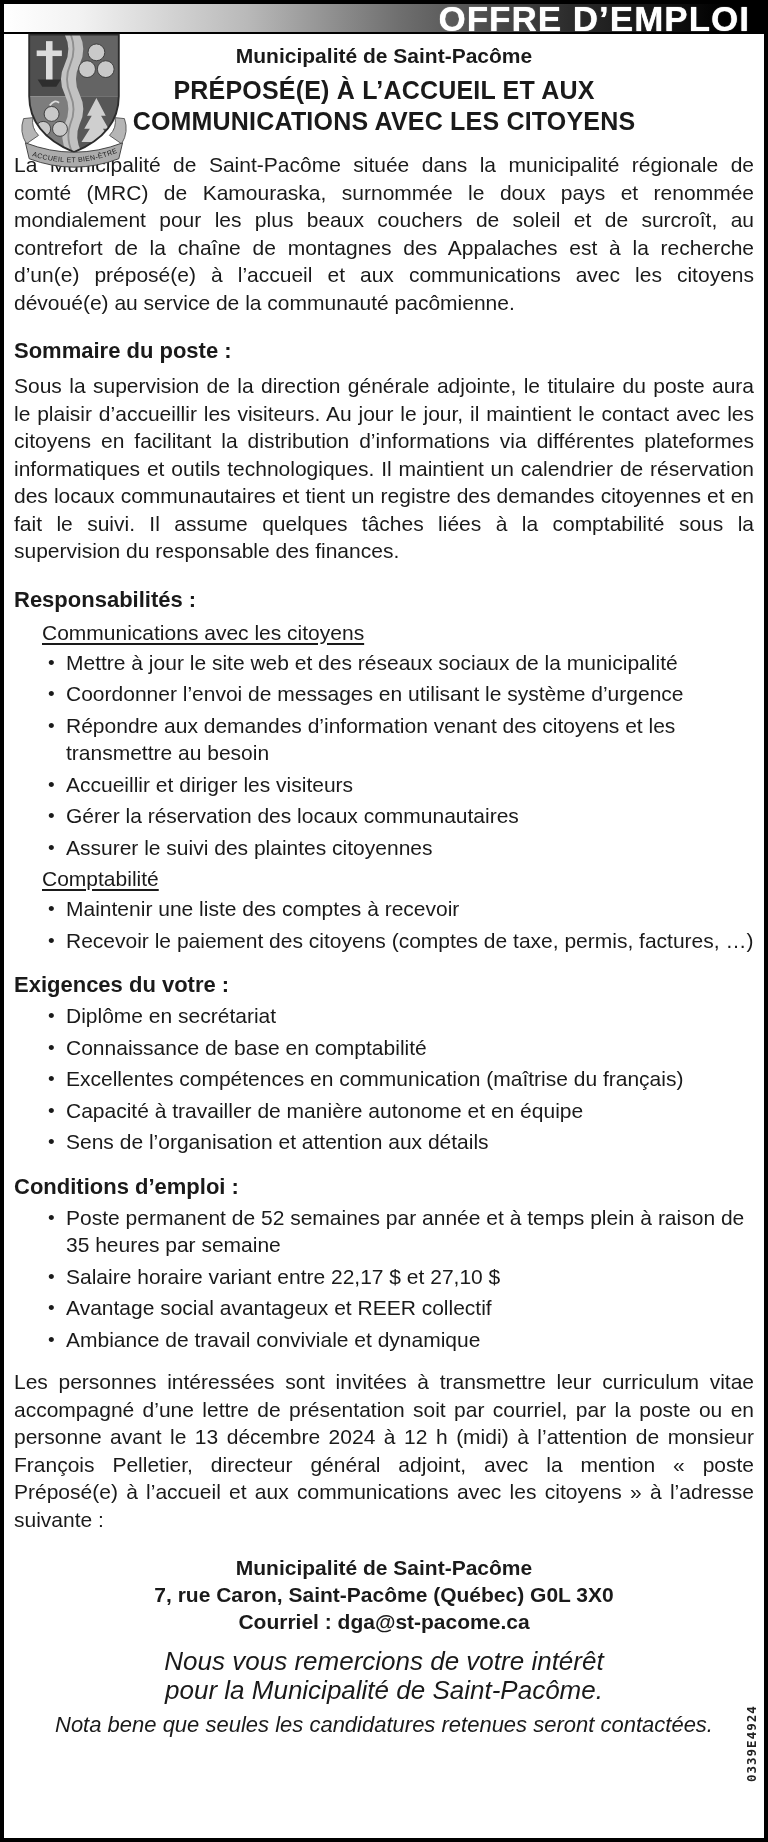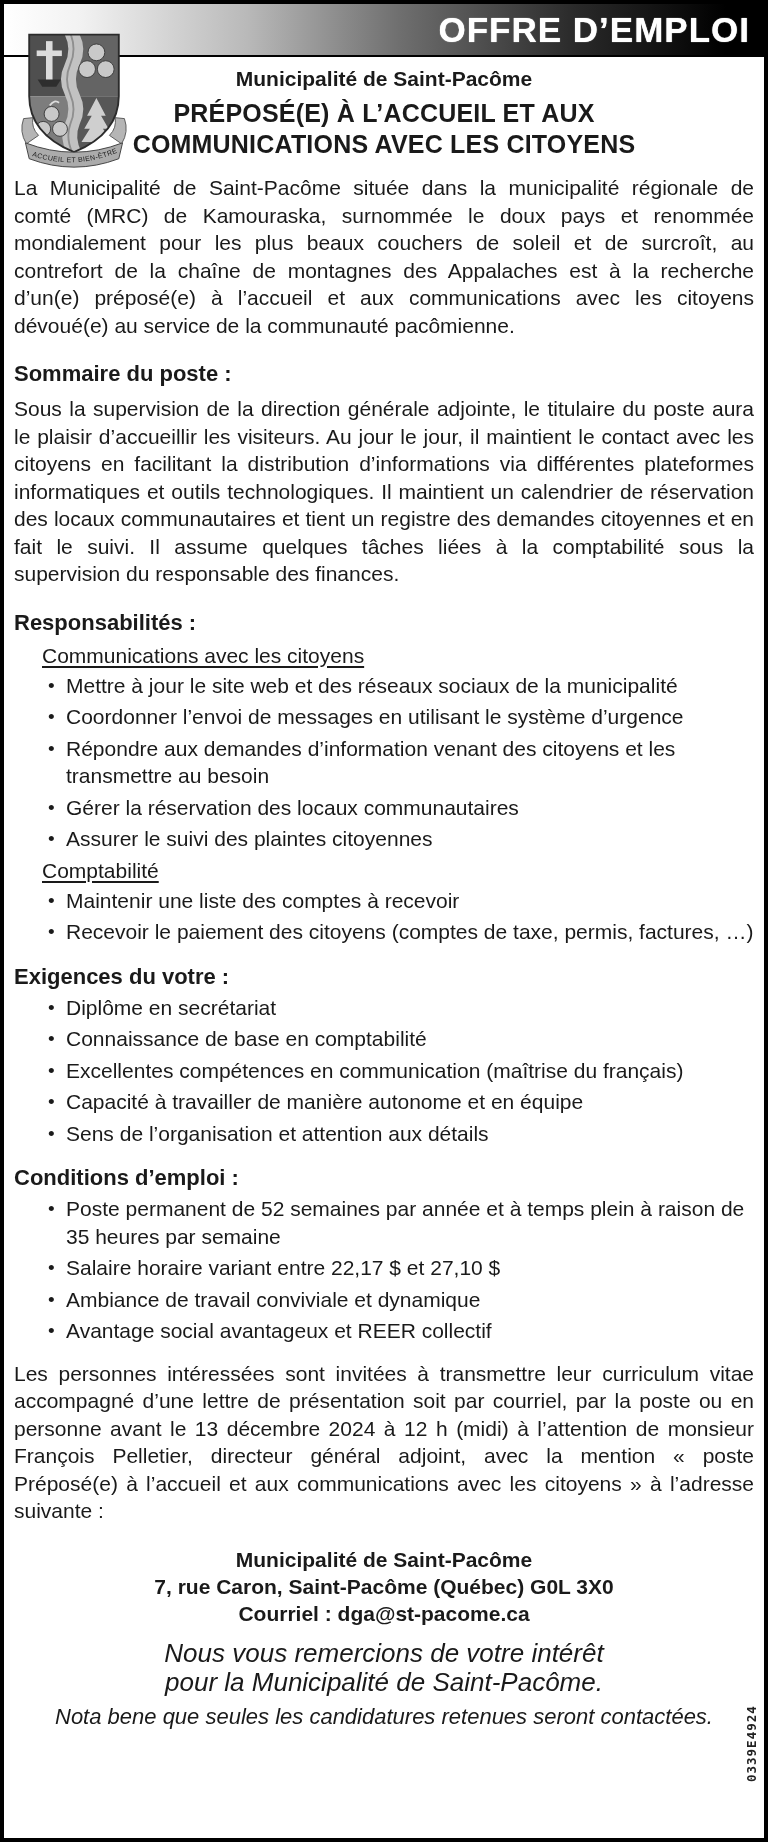--- a/index.html
+++ b/index.html
@@ -2,21 +2,21 @@
 <html lang="fr"><head>
 <meta charset="utf-8">
 <style>
   html,body{margin:0;padding:0;background:#888;}
   .page{
     position:relative; width:768px; height:1842px; box-sizing:border-box;
     background:#ffffff; border:4px solid #000; margin:0 auto; overflow:hidden;
     font-family:"Liberation Sans", sans-serif; color:#1a1a1a;
   }
   .banner{
-    height:53px; border-bottom:2px solid #000;
+    height:30px; border-bottom:2px solid #000;
     background:linear-gradient(90deg,#ffffff 0%,#f2f2f2 10%,#b9b9b9 32%,#6f6f6f 52%,#2a2a2a 75%,#000 95%);
     display:flex; align-items:center; justify-content:flex-end; padding-right:14px; box-sizing:border-box;
   }
   .banner-title{
     color:#fff; font-weight:bold; font-size:35px; letter-spacing:1px; line-height:1;
     text-shadow:0 0 1px #fff;
   }
   .crest{ position:absolute; left:14px; top:22px; width:112px; height:146px; }
   .content{ padding:0 10px; }
   .org{ margin-top:9px; text-align:center; font-weight:bold; font-size:21px; line-height:26px; }
@@ -101,20 +101,21 @@
     <div class="h">Sommaire du poste :</div>
     <p class="para bodycopy">Sous la supervision de la direction générale adjointe, le titulaire du poste aura le plaisir d’accueillir les visiteurs. Au jour le jour, il maintient le contact avec les citoyens en facilitant la distribution d’informations via différentes plateformes informatiques et outils technologiques. Il maintient un calendrier de réservation des locaux communautaires et tient un registre des demandes citoyennes et en fait le suivi. Il assume quelques tâches liées à la comptabilité sous la supervision du responsable des finances.</p>
 
     <div class="h">Responsabilités :</div>
 
     <div class="sub">Communications avec les citoyens</div>
     <div class="bullets">
       <div class="item">Mettre à jour le site web et des réseaux sociaux de la municipalité</div>
       <div class="item">Coordonner l’envoi de messages en utilisant le système d’urgence</div>
       <div class="item">Répondre aux demandes d’information venant des citoyens et les transmettre au besoin</div>
+      <div class="item">Accueillir et diriger les visiteurs</div>
       <div class="item">Gérer la réservation des locaux communautaires</div>
       <div class="item">Assurer le suivi des plaintes citoyennes</div>
     </div>
 
     <div class="sub" style="margin-top:4px">Comptabilité</div>
     <div class="bullets">
       <div class="item">Maintenir une liste des comptes à recevoir</div>
       <div class="item">Recevoir le paiement des citoyens (comptes de taxe, permis, factures, …)</div>
     </div>
 
@@ -124,22 +125,22 @@
       <div class="item">Connaissance de base en comptabilité</div>
       <div class="item">Excellentes compétences en communication (maîtrise du français)</div>
       <div class="item">Capacité à travailler de manière autonome et en équipe</div>
       <div class="item">Sens de l’organisation et attention aux détails</div>
     </div>
 
     <div class="h">Conditions d’emploi :</div>
     <div class="bullets">
       <div class="item">Poste permanent de 52 semaines par année et à temps plein à raison de 35 heures par semaine</div>
       <div class="item">Salaire horaire variant entre 22,17 $ et 27,10 $</div>
+      <div class="item">Avantage social avantageux et REER collectif</div>
       <div class="item">Ambiance de travail conviviale et dynamique</div>
-      <div class="item">Avantage social avantageux et REER collectif</div>
     </div>
 
     <p class="para closing"><span>Les personnes intéressées sont invitées à transmettre leur curriculum vitae accompagné d’une lettre de présentation soit par courriel, par la poste ou en personne </span><span class="b">avant le 13 décembre 2024 à 12 h (midi)</span><span> à l’attention de monsieur François Pelletier, directeur général adjoint, avec la mention « </span><span class="b">poste Préposé(e) à l’accueil et aux communications avec les citoyens</span><span> » à l’adresse suivante :</span></p>
 
     <div class="addr">
       <div>Municipalité de Saint-Pacôme</div>
       <div>7, rue Caron, Saint-Pacôme (Québec) G0L 3X0</div>
       <div>Courriel : dga@st-pacome.ca</div>
     </div>
 

